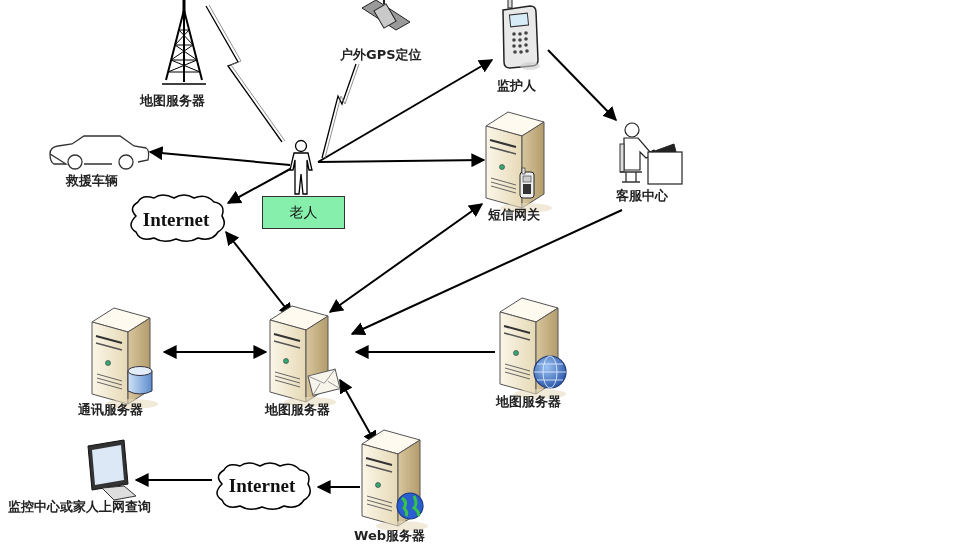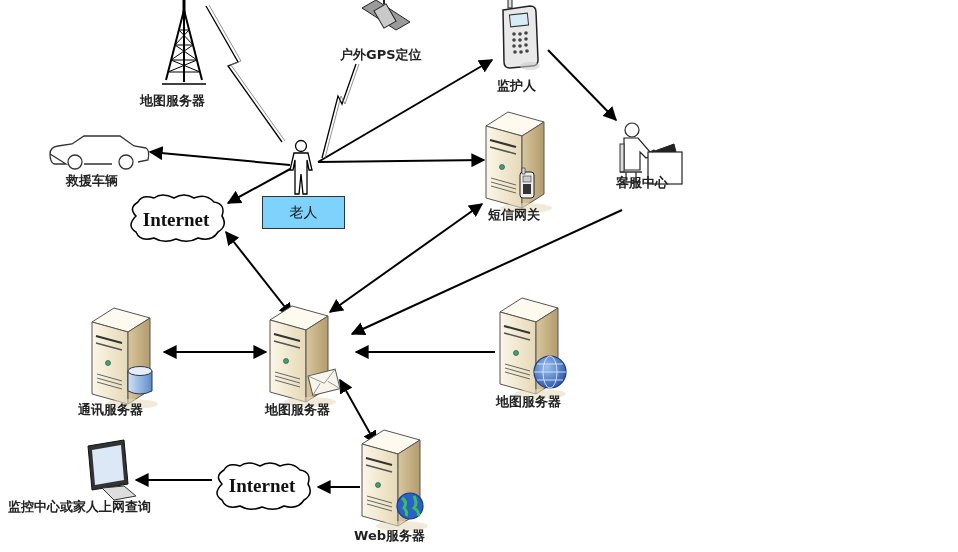--- a/index.html
+++ b/index.html
@@ -1,20 +1,20 @@
 <!DOCTYPE html>
 <html><head>
 <meta charset="utf-8">
 <style>
   html, body { margin:0; padding:0; background:#ffffff; }
   body { width:958px; height:552px; position:relative; overflow:hidden; font-family:"DejaVu Sans", sans-serif; }
   #canvas { position:absolute; left:0; top:0; width:958px; height:552px; }
   .lbl { position:absolute; font-size:13px; color:#222; white-space:nowrap; font-family:"DejaVu Sans", sans-serif;font-weight:bold; }
   .cloud-text { font-family:"Liberation Serif", serif; font-size:19px; fill:#111; font-weight:bold; }
-  .elder-box { position:absolute; left:262px; top:196px; width:81px; height:31px; border:1px solid #333; background:#7dd3fc;
+  .elder-box { position:absolute; left:262px; top:196px; width:81px; height:31px; border:1px solid #333; background:#86efac;
                display:flex; align-items:center; justify-content:center; font-size:14px; color:#111; }
 </style>
 </head>
 <body>
 
 <svg id="canvas" viewBox="0 0 958 552">
   <defs>
     <marker id="ah" viewBox="0 0 10 10" refX="9" refY="5" markerWidth="7" markerHeight="7" orient="auto-start-reverse">
       <path d="M0,0 L10,5 L0,10 z" fill="#000"></path>
     </marker>
@@ -196,18 +196,18 @@
 </svg>
 
 <div class="lbl" style="left:140px;top:92px;">地图服务器</div>
 <div class="lbl" style="left:340px;top:46px;">户外GPS定位</div>
 <div class="lbl" style="left:497px;top:77px;">监护人</div>
 <div class="lbl" style="left:66px;top:172px;">救援车辆</div>
 <div class="elder-box">
     <span>老人</span>
   </div>
 <div class="lbl" style="left:488px;top:206px;">短信网关</div>
-<div class="lbl" style="left:616px;top:174px;">客服中心</div>
+<div class="lbl" style="left:616px;top:187px;">客服中心</div>
 <div class="lbl" style="left:78px;top:401px;">通讯服务器</div>
 <div class="lbl" style="left:265px;top:401px;">地图服务器</div>
 <div class="lbl" style="left:496px;top:393px;text-align:right;">地图服务器</div>
 <div class="lbl" style="left:8px;top:498px;">监控中心或家人上网查询</div>
 <div class="lbl" style="left:354px;top:527px;">Web服务器</div>
 
 </body></html>

